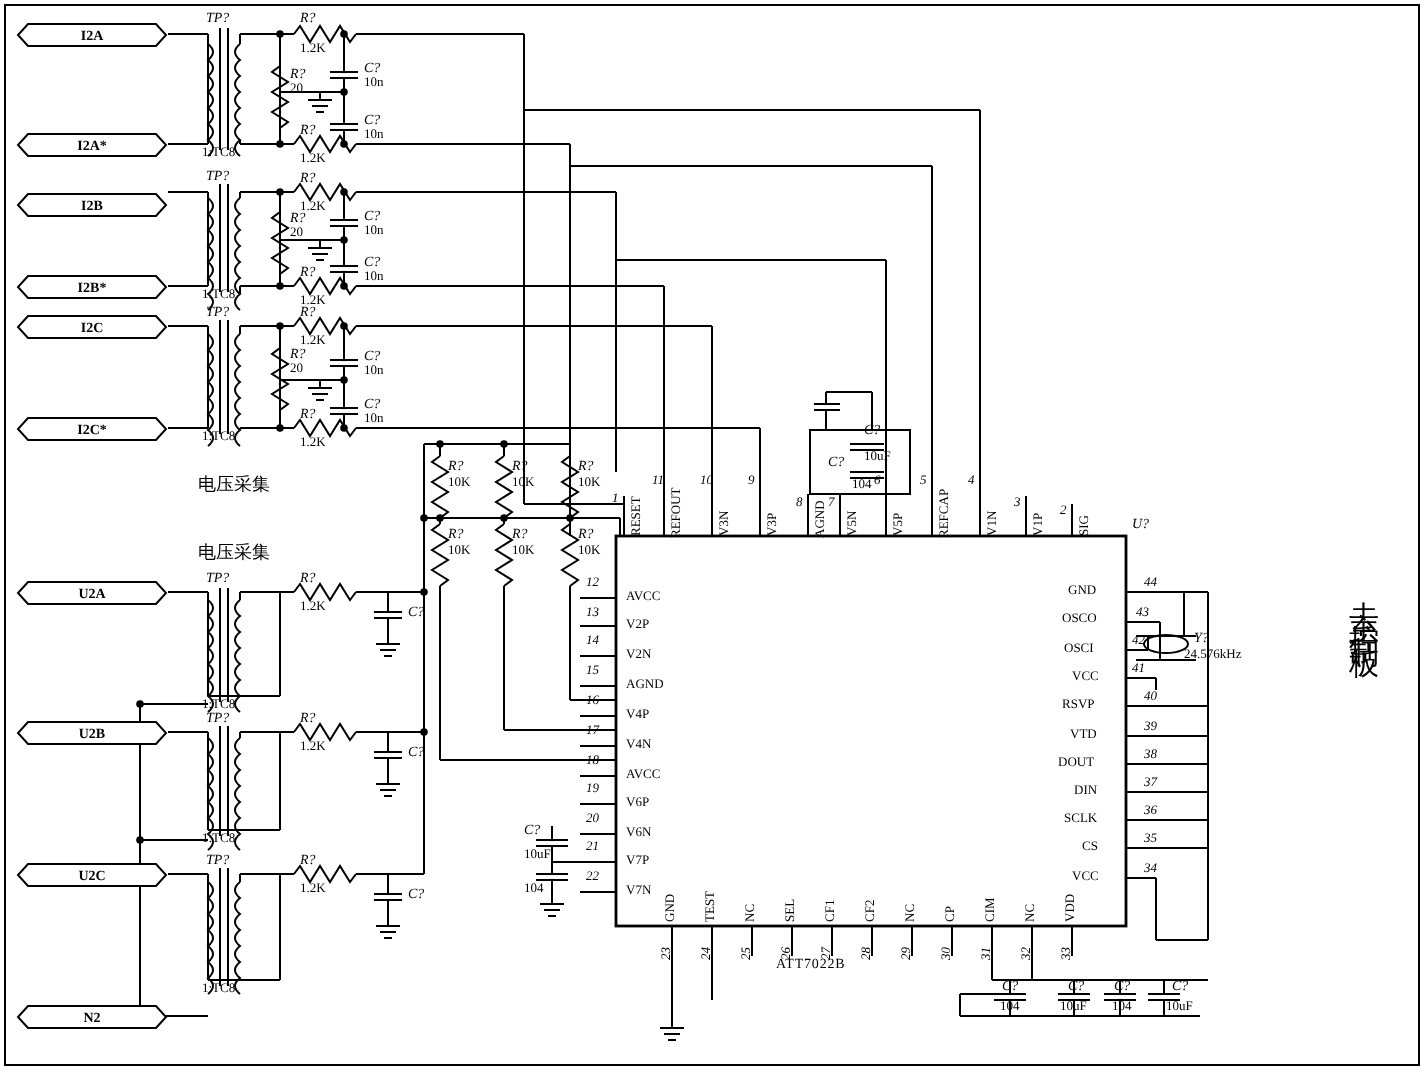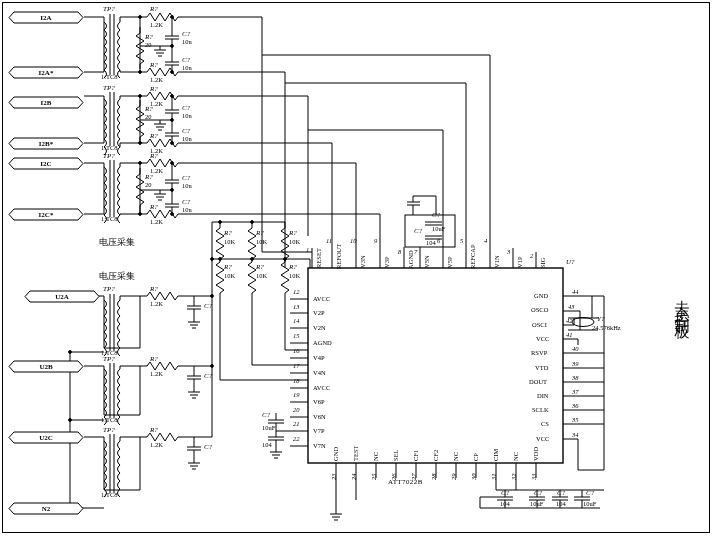--- a/index.html
+++ b/index.html
@@ -445,21 +445,21 @@
       </svg>
     <span>I2C</span>
   </div>
   <div class="connwrap" style="left:8px;top:208px">
     <svg width="76" height="13">
         <polygon points="6,1 70,1 75,6.5 70,12 6,12 1,6.5" fill="#fff" stroke="#000" stroke-width="1"></polygon>
       </svg>
     <span>I2C*</span>
   </div>
 
-  <div class="connwrap" style="left:24px;top:290px">
+  <div class="connwrap" style="left:8px;top:290px">
     <svg width="76" height="13">
         <polygon points="6,1 70,1 75,6.5 70,12 6,12 1,6.5" fill="#fff" stroke="#000" stroke-width="1"></polygon>
       </svg>
     <span>U2A</span>
   </div>
   <div class="connwrap" style="left:8px;top:360px">
     <svg width="76" height="13">
         <polygon points="6,1 70,1 75,6.5 70,12 6,12 1,6.5" fill="#fff" stroke="#000" stroke-width="1"></polygon>
       </svg>
     <span>U2B</span>

